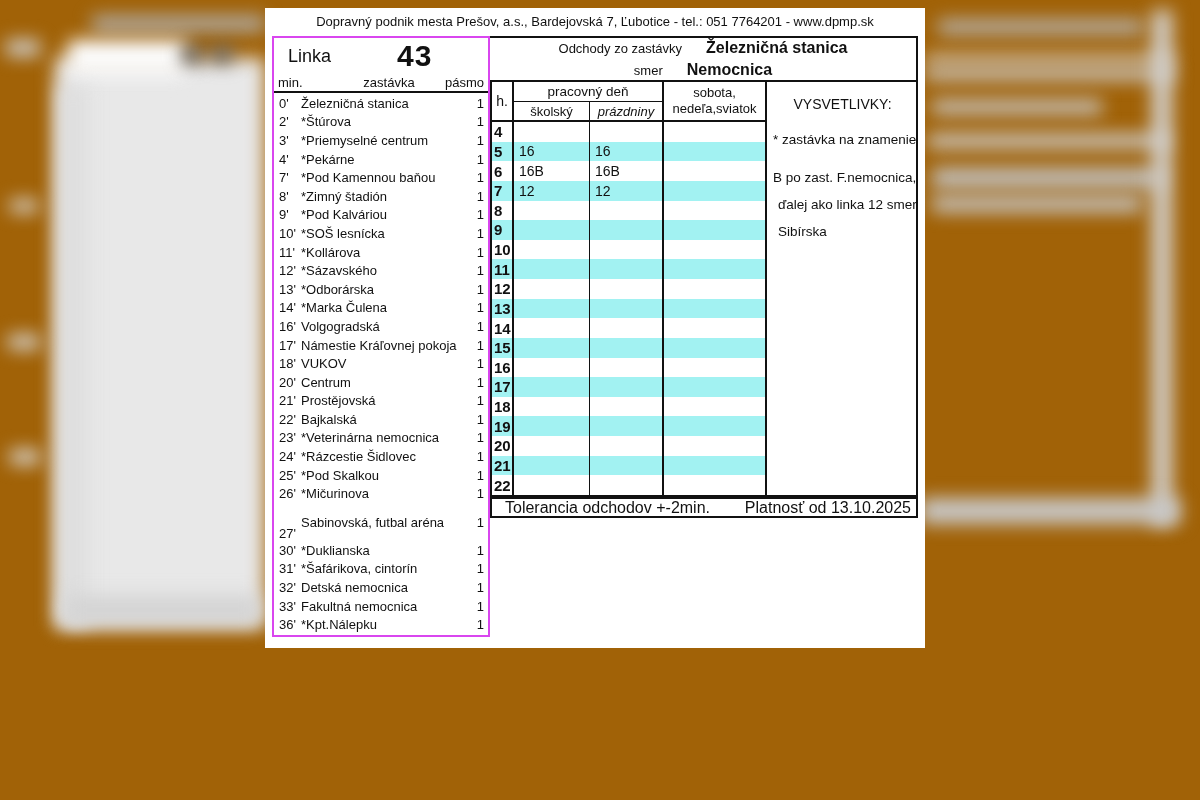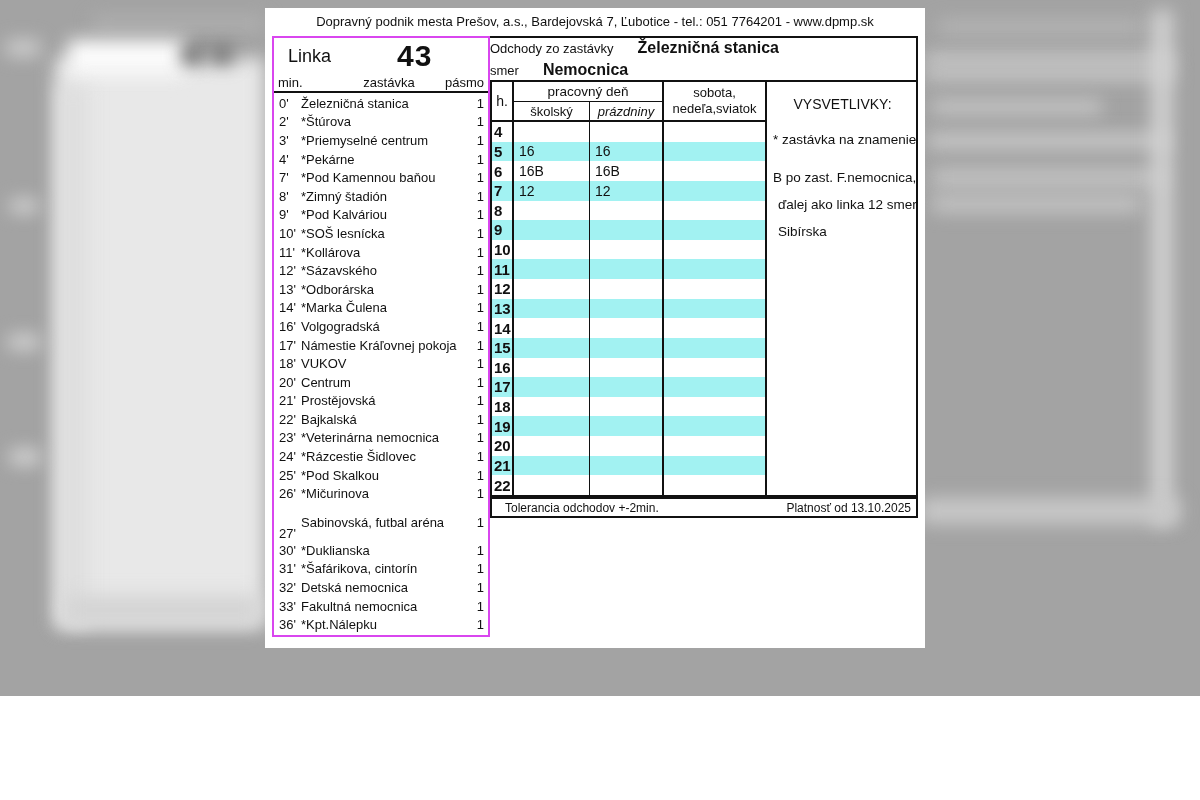--- a/index.html
+++ b/index.html
@@ -1,18 +1,18 @@
 <!DOCTYPE html>
 <html><head>
 <meta charset="utf-8">
 <style>
   * { margin:0; padding:0; box-sizing:border-box; }
   html,body { width:1200px; height:800px; }
   body { font-family:"Liberation Sans", sans-serif; background:#ffffff; color:#111; }
-  #canvas { position:relative; width:1200px; height:696px; overflow:hidden; background:#a3a3a3; }
+  #canvas { position:relative; width:1200px; height:800px; overflow:hidden; background:#a16207; }
 
   
   .blur { position:absolute; filter:blur(9px); border-radius:3px; }
   .bL1 { left:55px;  top:58px;  width:210px; height:570px; background:#e8e8e8; }
   .bL2 { left:92px;  top:16px;  width:173px; height:15px;  background:#b0b0b0; }
   .bL3 { left:68px;  top:40px;  width:120px; height:36px;  background:#fbfbfb; }
   .bL4 { left:182px; top:46px;  width:20px;  height:18px;  background:#606060; }
   .bL5 { left:212px; top:46px;  width:20px;  height:18px;  background:#696969; }
   .bL6 { left:58px;  top:85px;  width:30px;  height:540px; background:#dedede; }
   .bL7 { left:6px;   top:40px;  width:34px;  height:16px;  background:#cfcfcf; }
@@ -46,21 +46,21 @@
   .cols-row .c-zone { width:44px; text-align:right; }
   .stops-list { flex:1; display:flex; flex-direction:column; padding:1px 0; }
   .stop-row { flex:1; display:flex; align-items:center; font-size:13px; white-space:nowrap; }
   .stop-row .s-min { width:27px; padding-left:5px; flex:none; }
   .stop-row .s-name { flex:1; overflow:hidden; }
   .stop-row .s-zone { flex:none; width:14px; text-align:right; padding-right:4px; }
 
   .right-header { position:absolute; left:225px; top:28px; width:428px; height:44px;
                   border-top:2px solid #111; border-right:2px solid #111;
                   display:flex; flex-direction:column; justify-content:center; }
-  .rh-line { display:flex; align-items:baseline; gap:24px; line-height:21px; }
+  .rh-line { display:flex; justify-content:center; align-items:baseline; gap:24px; line-height:21px; }
   .rh-label { font-size:13px; }
   .rh-value { font-size:16px; font-weight:bold; }
 
   .grid { position:absolute; left:225px; top:72px; width:275px; height:417px;
           border:2px solid #111; border-right:none; display:flex; flex-direction:column; }
   .grid-head { height:40px; display:flex; border-bottom:2px solid #111; font-size:13px; }
   .gh-h { width:22px; border-right:2px solid #111; display:flex; align-items:center; justify-content:center; font-size:14px; }
   .gh-work { width:150px; border-right:2px solid #111; display:flex; flex-direction:column; }
   .gh-work-top { height:20px; display:flex; align-items:center; justify-content:center; border-bottom:1px solid #111; font-size:13.5px; }
   .gh-work-bot { flex:1; display:flex; }
@@ -76,21 +76,21 @@
 
   .legend { position:absolute; left:500px; top:72px; width:153px; height:417px;
             border:2px solid #111; background:#fff; font-size:13.5px; padding:14px 4px 0 6px; }
   .legend-title { text-align:center; font-size:14px; margin-bottom:20px; }
   .legend-star { margin-bottom:22px; white-space:nowrap; }
   .legend-b { line-height:17px; white-space:nowrap; }
   .legend-b .ind { padding-left:5px;margin-top:10px; }
 
   .footer { position:absolute; left:225px; top:489px; width:428px; height:21px;
             border:2px solid #111; display:flex; align-items:center; justify-content:space-between;
-            font-size:12px; padding:0 5px 0 13px; background:#fff; }
+            font-size:16px; padding:0 5px 0 13px; background:#fff; }
 </style>
 </head>
 <body>
 
 <div id="canvas">
 
   <div class="blur bL1"></div>
   <div class="blur bL2"></div>
   <div class="blur bL3"></div>
   <div class="blur bL4"></div>

